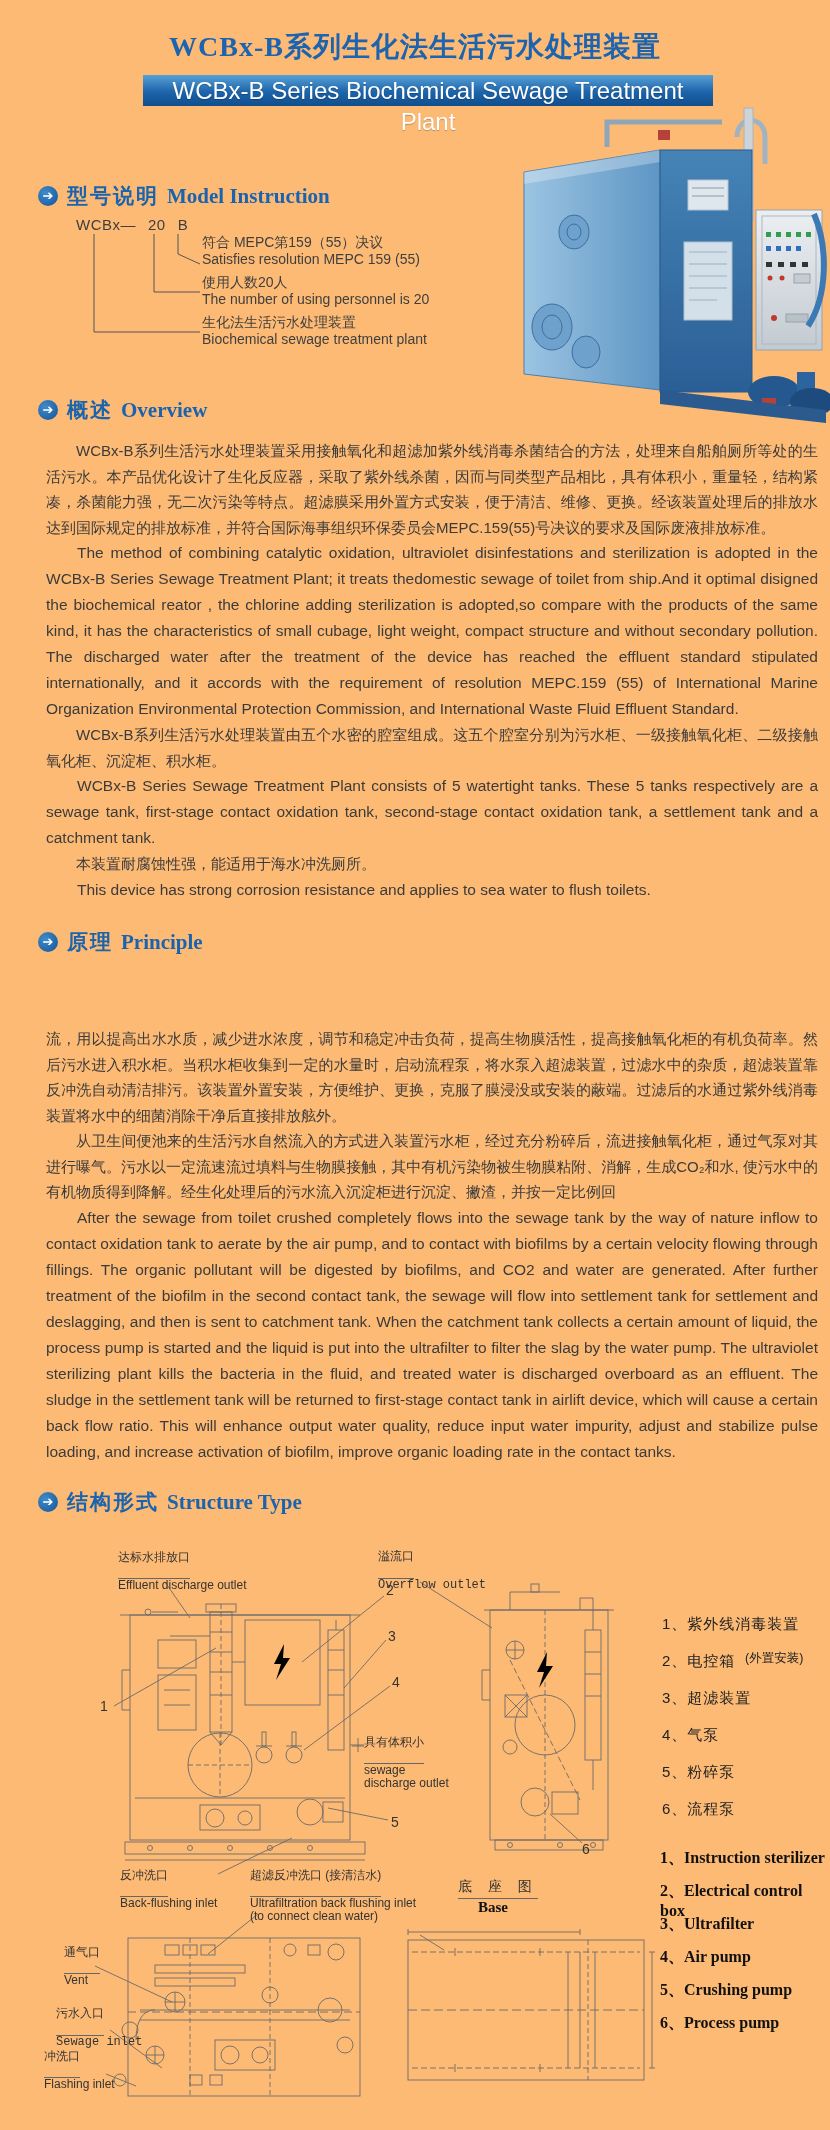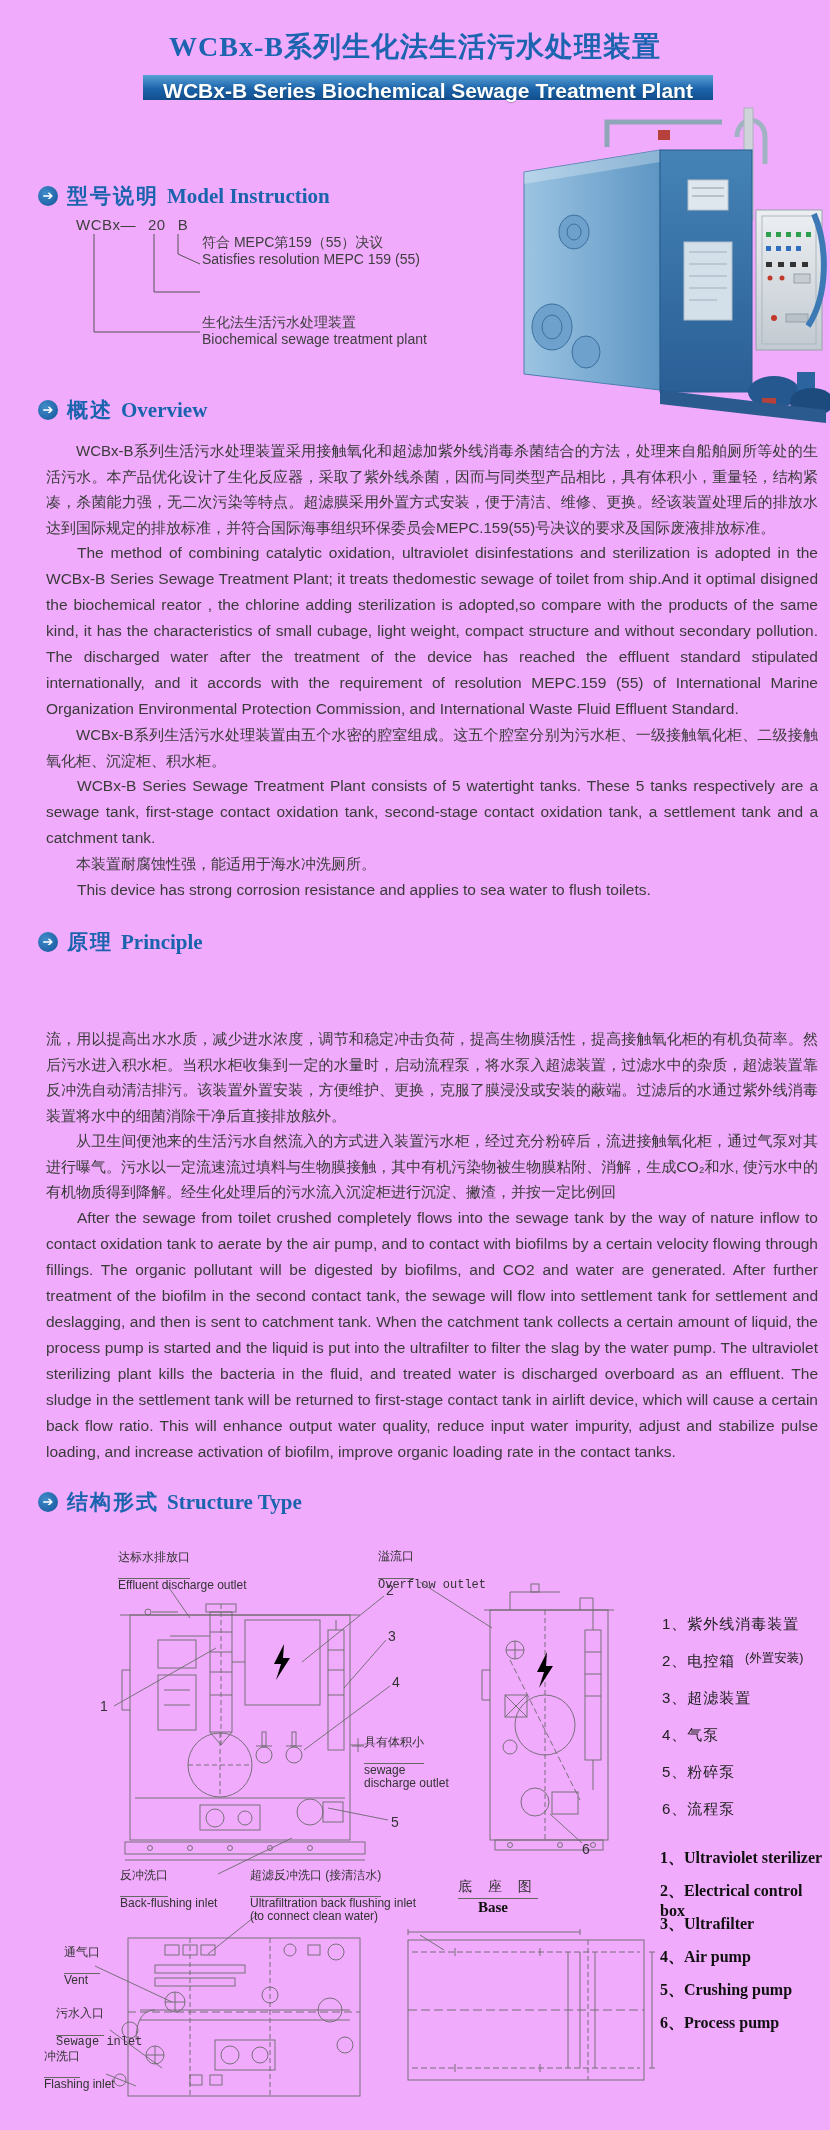--- a/index.html
+++ b/index.html
@@ -1,23 +1,23 @@
 <!DOCTYPE html>
 <html><head>
 <meta charset="utf-8">
 <style>
   html,body{margin:0;padding:0;background:#fff;}
-  #page{position:relative;width:830px;height:2130px;background:#f0abfc;overflow:hidden;
+  #page{position:relative;width:830px;height:2130px;background:#fdba74;overflow:hidden;
         font-family:"Liberation Sans",sans-serif;color:#3b3b3b;}
   
   .page-title{position:absolute;top:28px;left:0;width:100%;text-align:center;
     font-family:"Liberation Serif",serif;font-weight:bold;font-size:28px;color:#1c63b0;letter-spacing:1px;}
-  .banner{position:absolute;top:75px;left:143px;width:570px;height:25px;
+  .banner{position:absolute;top:75px;left:143px;width:570px;height:31px;
     background:linear-gradient(180deg,#58a1d5 0%,#1c64ab 55%,#114e8c 100%);
-    color:#fff;font-weight:bold;font-size:21px;line-height:31px;text-align:center;
+    color:#fff;font-weight:normal;font-size:24px;line-height:31px;text-align:center;
     text-shadow:0 1px 1px rgba(0,0,0,.25);}
   
   .sec-head{position:absolute;display:flex;align-items:center;}
   .sec-icon{width:20px;height:20px;border-radius:50%;flex:0 0 20px;
     background:radial-gradient(circle at 35% 35%,#3f8cc9,#14529b);
     color:#fff;font-size:13px;line-height:20px;text-align:center;}
   .sec-cn{margin-left:9px;font-weight:bold;font-size:21px;color:#1a63ae;letter-spacing:2px;}
   .sec-en{margin-left:8px;font-family:"Liberation Serif",serif;font-weight:bold;font-size:21px;color:#1a63ae;}
   
   #model-diagram{position:absolute;left:70px;top:216px;width:440px;height:150px;font-size:14px;color:#3f3f3f;}
@@ -134,20 +134,24 @@
       <path d="M108,18 V38 L130,48" stroke="#555" fill="none"></path>
       <path d="M84,18 V76 H130" stroke="#555" fill="none"></path>
       <path d="M24,18 V116 H130" stroke="#555" fill="none"></path>
     </svg>
     <div id="model-code">
       <span class="mc">WCBx—</span><span class="mc">20</span><span>B</span>
     </div>
     <div class="branch" style="top:18px;">
       <div>符合 MEPC第159（55）决议</div>
       <div>Satisfies resolution MEPC 159 (55)</div>
+    </div>
+    <div class="branch" style="top:58px;">
+      <div>使用人数20人</div>
+      <div>The number of using personnel is 20</div>
     </div>
     <div class="branch" style="top:98px;">
       <div>生化法生活污水处理装置</div>
       <div>Biochemical sewage treatment plant</div>
     </div>
   </div>
 
   <div class="sec-head" style="left:38px;top:396px;">
     <span class="sec-icon">➔</span>
     <span class="sec-cn">概述</span>
@@ -370,21 +374,21 @@
   <ul class="legend-cn">
     <li><span>1、</span><span>紫外线消毒装置</span></li>
     <li><span>2、</span><span>电控箱</span></li>
     <li><span>3、</span><span>超滤装置</span></li>
     <li><span>4、</span><span>气泵</span></li>
     <li><span>5、</span><span>粉碎泵</span></li>
     <li><span>6、</span><span>流程泵</span></li>
   </ul>
   <div class="legend-note">(外置安装)</div>
   <ul class="legend-en">
-    <li><span>1、</span><span>Ultraviolet sterilizer</span></li>
+    <li><span>1、</span><span>Instruction sterilizer</span></li>
     <li><span>2、</span><span>Electrical control box</span></li>
     <li><span>3、</span><span>Ultrafilter</span></li>
     <li><span>4、</span><span>Air pump</span></li>
     <li><span>5、</span><span>Crushing pump</span></li>
     <li><span>6、</span><span>Process pump</span></li>
   </ul>
 
 </div>
 
 </body></html>

